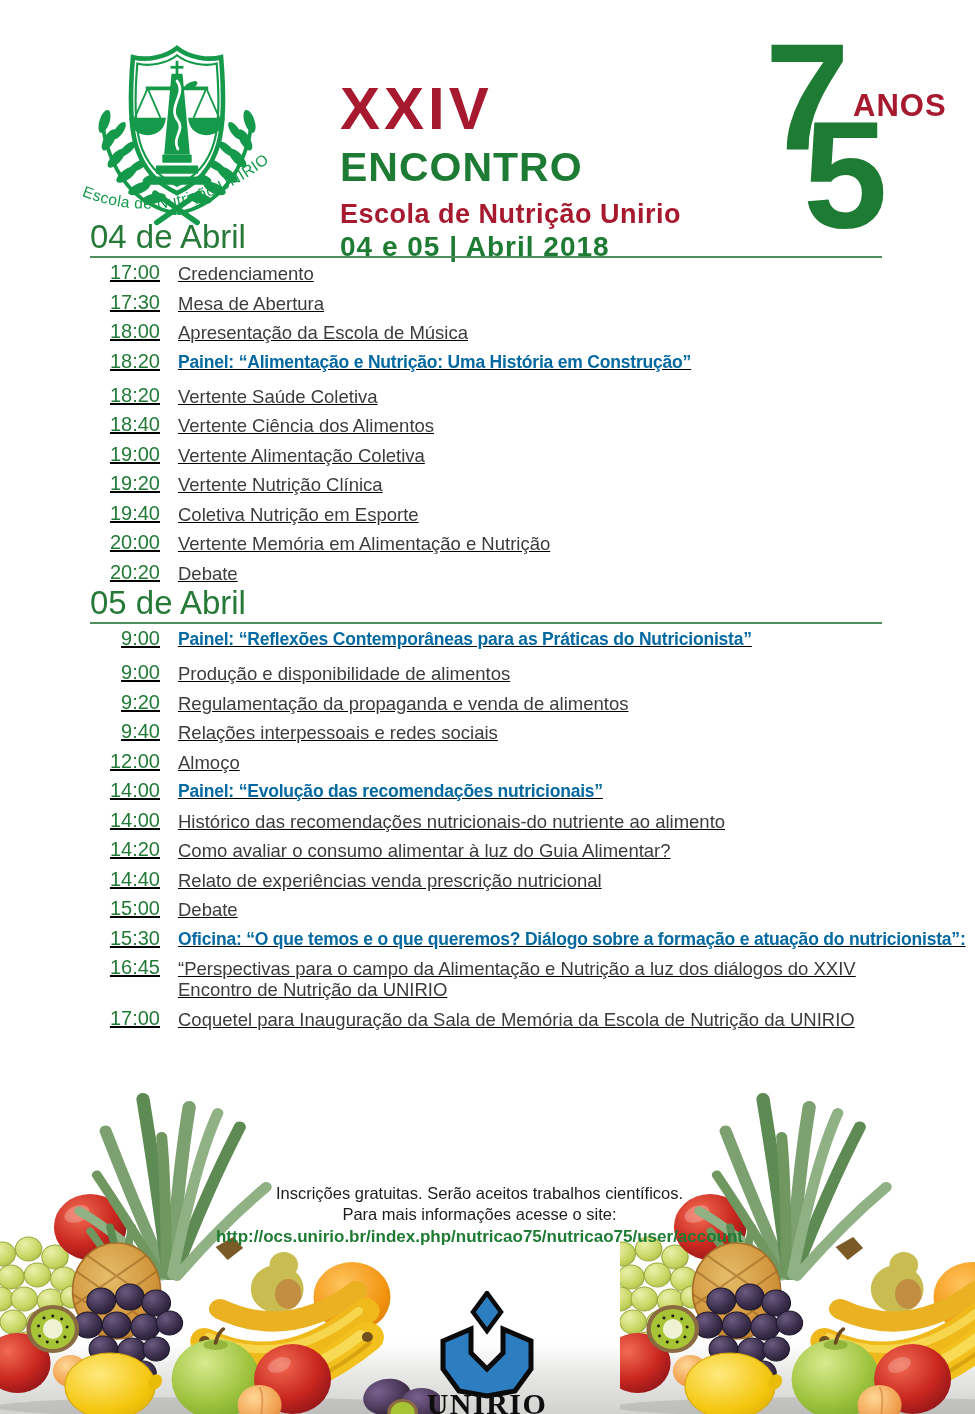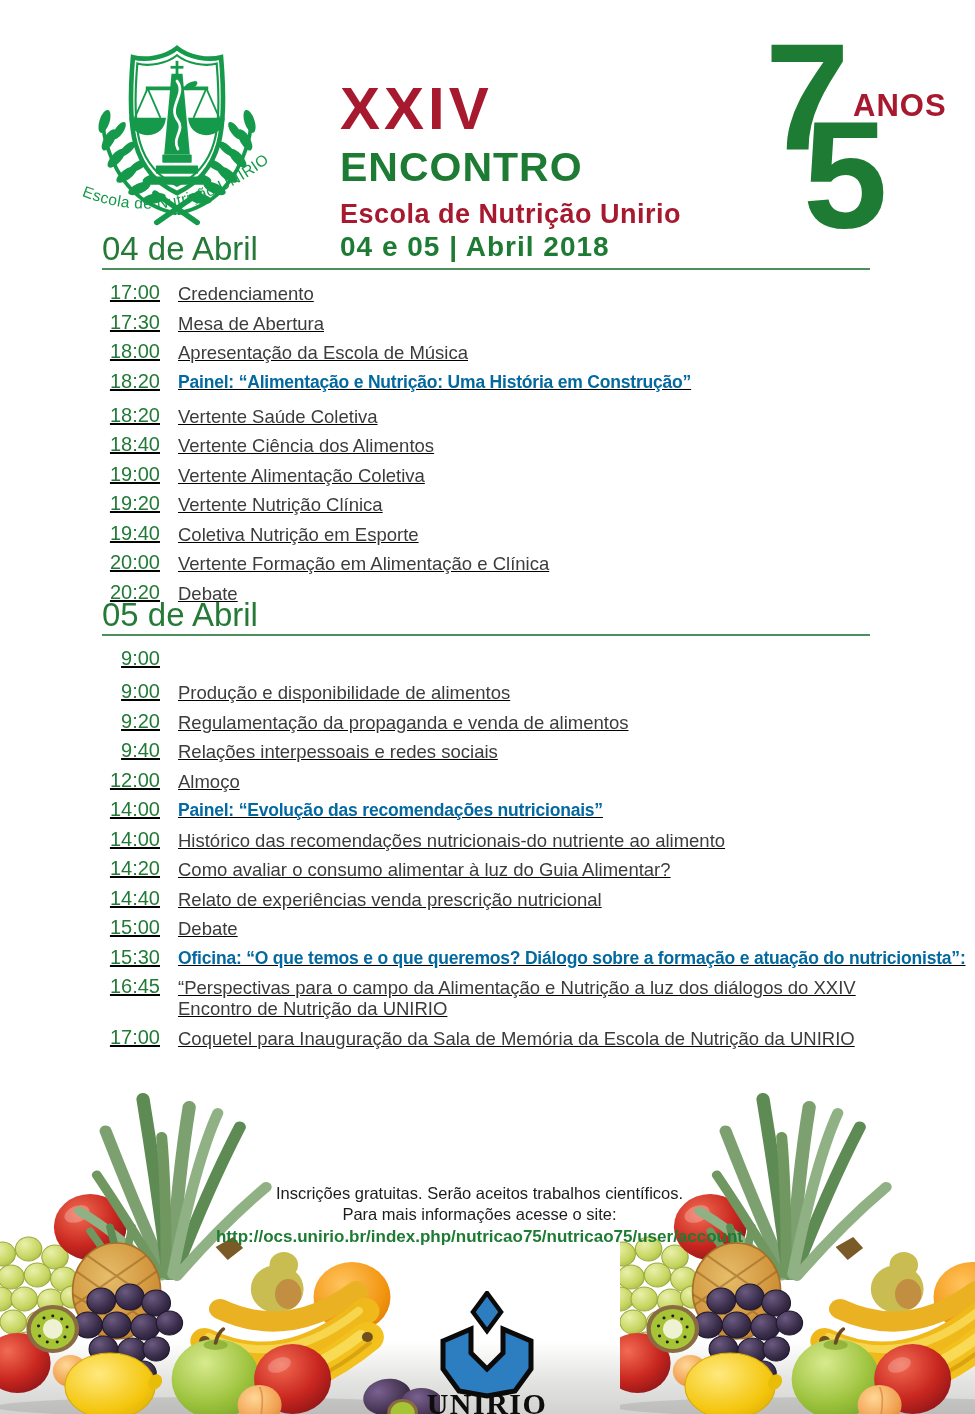--- a/index.html
+++ b/index.html
@@ -15,21 +15,21 @@
   .evt-title{font-size:41px;font-weight:800;color:#1E7B33;letter-spacing:1px;margin-top:8px;}
   .evt-sub{font-size:27px;font-weight:700;color:#A6192E;margin-top:13px;letter-spacing:.5px;}
   .evt-dates{font-size:28px;font-weight:700;color:#1E7B33;margin-top:5px;letter-spacing:1px;}
   .anniv{position:absolute;left:755px;top:35px;width:220px;height:205px;}
   .digit7{position:absolute;left:10px;top:-14px;font-size:152px;line-height:1;font-weight:800;color:#1E7B33;}
   .digit5{position:absolute;left:48px;top:64px;font-size:152px;line-height:1;font-weight:800;color:#1E7B33;}
   .anos{position:absolute;left:98px;top:53px;font-size:31px;font-weight:800;color:#A6192E;letter-spacing:1px;}
 
   
   .section{position:absolute;left:90px;width:792px;}
-  .section h2{margin:12px;font-size:33px;line-height:1;font-weight:400;color:#267A38;
+  .section h2{margin:0;font-size:33px;line-height:1;font-weight:400;color:#267A38;
               border-bottom:2px solid #4D8F5C;padding-bottom:3px;}
   .rows{margin-top:4px;text-decoration:underline;}
   .row{display:flex;gap:18px;margin-bottom:7.5px;line-height:21px;}
   .row.sp{margin-top:12px;}
   .time{flex:0 0 70px;width:70px;text-align:right;color:#217A36;font-size:20px;}
   .etitle{font-size:18.5px;color:#3C3C3C;padding-top:1px;max-width:700px;}
   .row.em .etitle{color:#0369a1;font-weight:700;font-size:17.5px;letter-spacing:-0.2px;white-space:nowrap;}
 
   
   .footer-info{position:absolute;left:0;right:16px;top:1183px;text-align:center;line-height:21px;z-index:6;}
@@ -152,34 +152,35 @@
         <div class="row">
           <span class="time">19:20</span>
           <span class="etitle">Vertente Nutrição Clínica</span>
         </div>
         <div class="row">
           <span class="time">19:40</span>
           <span class="etitle">Coletiva Nutrição em Esporte</span>
         </div>
         <div class="row">
           <span class="time">20:00</span>
-          <span class="etitle">Vertente Formação em Alimentação e Clínica</span>
+          <span class="etitle">Vertente Memória em Alimentação e Nutrição</span>
         </div>
         <div class="row">
           <span class="time">20:20</span>
           <span class="etitle">Debate</span>
         </div>
       </div>
   </div>
 
   <div class="section" style="top:586px">
     <h2>05 de Abril</h2>
     <div class="rows">
         <div class="row em">
           <span class="time">9:00</span>
+          <span class="etitle">Painel: “Reflexões Contemporâneas para as Práticas do Nutricionista”</span>
         </div>
         <div class="row sp">
           <span class="time">9:00</span>
           <span class="etitle">Produção e disponibilidade de alimentos</span>
         </div>
         <div class="row">
           <span class="time">9:20</span>
           <span class="etitle">Regulamentação da propaganda e venda de alimentos</span>
         </div>
         <div class="row">

